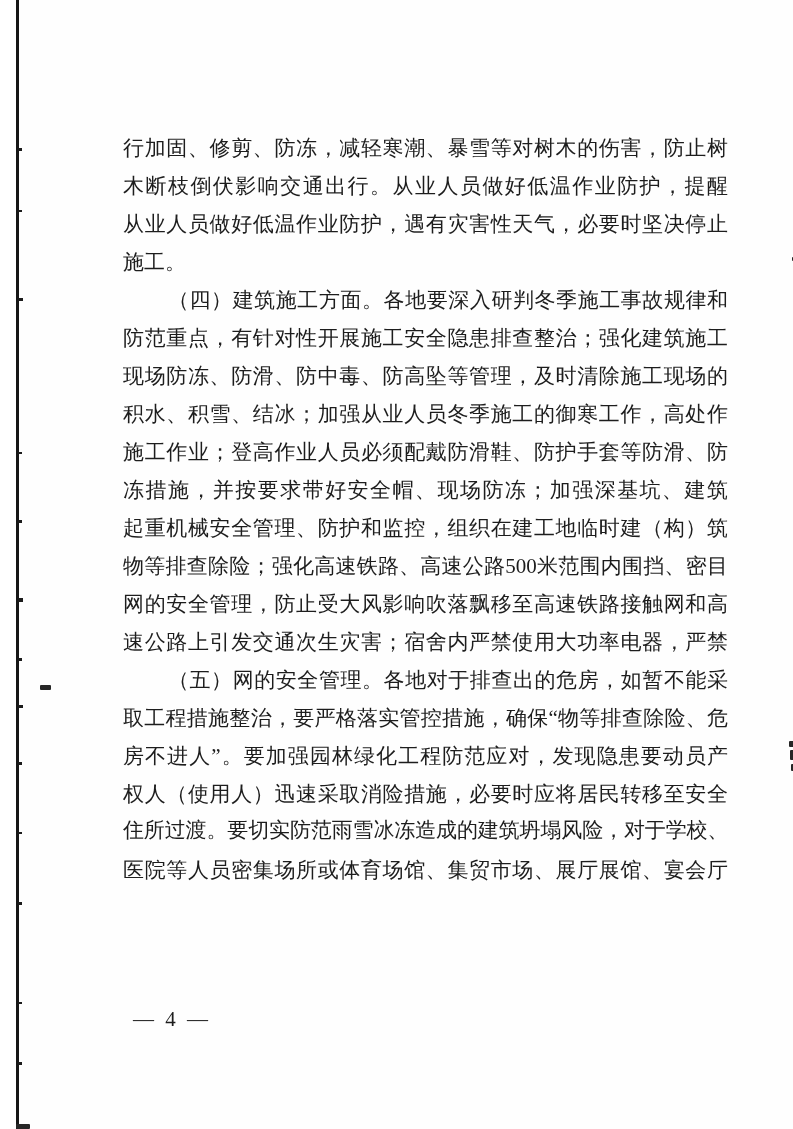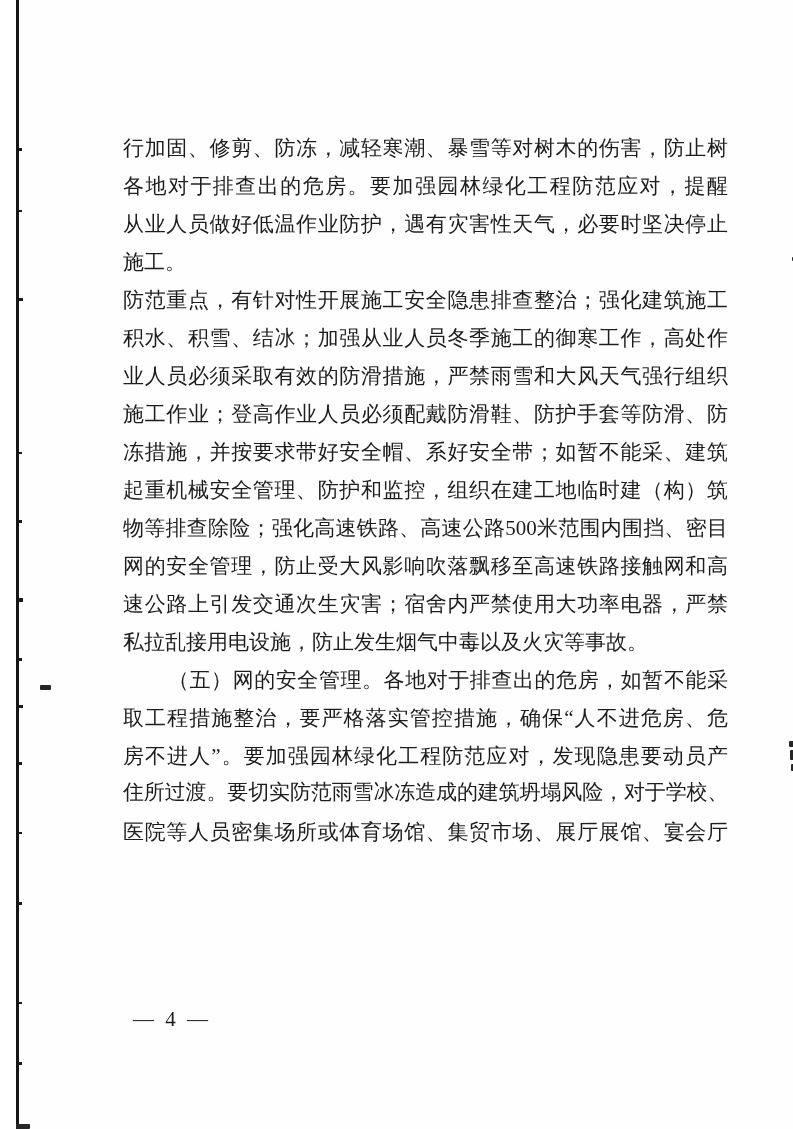--- a/index.html
+++ b/index.html
@@ -78,36 +78,37 @@
     border-radius: 1px;
   }
 </style>
 </head>
 <body>
 
 <div class="page">
 
   <div class="text-block" id="text-block">
       <div class="line">行加固、修剪、防冻，减轻寒潮、暴雪等对树木的伤害，防止树</div>
-      <div class="line">各地对于排查出的危房。要加强园林绿化工程防范应对，提醒</div>
+      <div class="line">木断枝倒伏影响交通出行。从业人员做好低温作业防护，提醒</div>
       <div class="line">从业人员做好低温作业防护，遇有灾害性天气，必要时坚决停止</div>
       <div class="line no-just">施工。</div>
+      <div class="line indent">（四）建筑施工方面。各地要深入研判冬季施工事故规律和</div>
       <div class="line">防范重点，有针对性开展施工安全隐患排查整治；强化建筑施工</div>
+      <div class="line">现场防冻、防滑、防中毒、防高坠等管理，及时清除施工现场的</div>
       <div class="line">积水、积雪、结冰；加强从业人员冬季施工的御寒工作，高处作</div>
-      <div class="line">业人员必须采取有效的防滑措施，严禁雨雪和大风天气强行组织</div>
       <div class="line">施工作业；登高作业人员必须配戴防滑鞋、防护手套等防滑、防</div>
-      <div class="line">冻措施，并按要求带好安全帽、系好安全带；如暂不能采、建筑</div>
+      <div class="line">冻措施，并按要求带好安全帽、现场防冻；加强深基坑、建筑</div>
       <div class="line">起重机械安全管理、防护和监控，组织在建工地临时建（构）筑</div>
       <div class="line">物等排查除险；强化高速铁路、高速公路500米范围内围挡、密目</div>
       <div class="line">网的安全管理，防止受大风影响吹落飘移至高速铁路接触网和高</div>
       <div class="line">速公路上引发交通次生灾害；宿舍内严禁使用大功率电器，严禁</div>
-      <div class="line no-just">私拉乱接用电设施，防止发生烟气中毒以及火灾等事故。</div>
       <div class="line indent">（五）网的安全管理。各地对于排查出的危房，如暂不能采</div>
-      <div class="line">取工程措施整治，要严格落实管控措施，确保“人不进危房、危</div>
+      <div class="line">取工程措施整治，要严格落实管控措施，确保“物等排查除险、危</div>
       <div class="line">房不进人”。要加强园林绿化工程防范应对，发现隐患要动员产</div>
+      <div class="line">权人（使用人）迅速采取消险措施，必要时应将居民转移至安全</div>
       <div class="line tight">住所过渡。要切实防范雨雪冰冻造成的建筑坍塌风险，对于学校、</div>
       <div class="line">医院等人员密集场所或体育场馆、集贸市场、展厅展馆、宴会厅</div>
     </div>
 
   <div class="footer-page-number">— 4 —</div>
 
   <div class="edge-line"></div>
   <div class="nub" style="left:2px; top:148px;  width:4px; height:3px;"></div>
   <div class="nub" style="left:2px; top:210px;  width:4px; height:2px;"></div>
   <div class="nub" style="left:2px; top:298px;  width:5px; height:3px;"></div>

